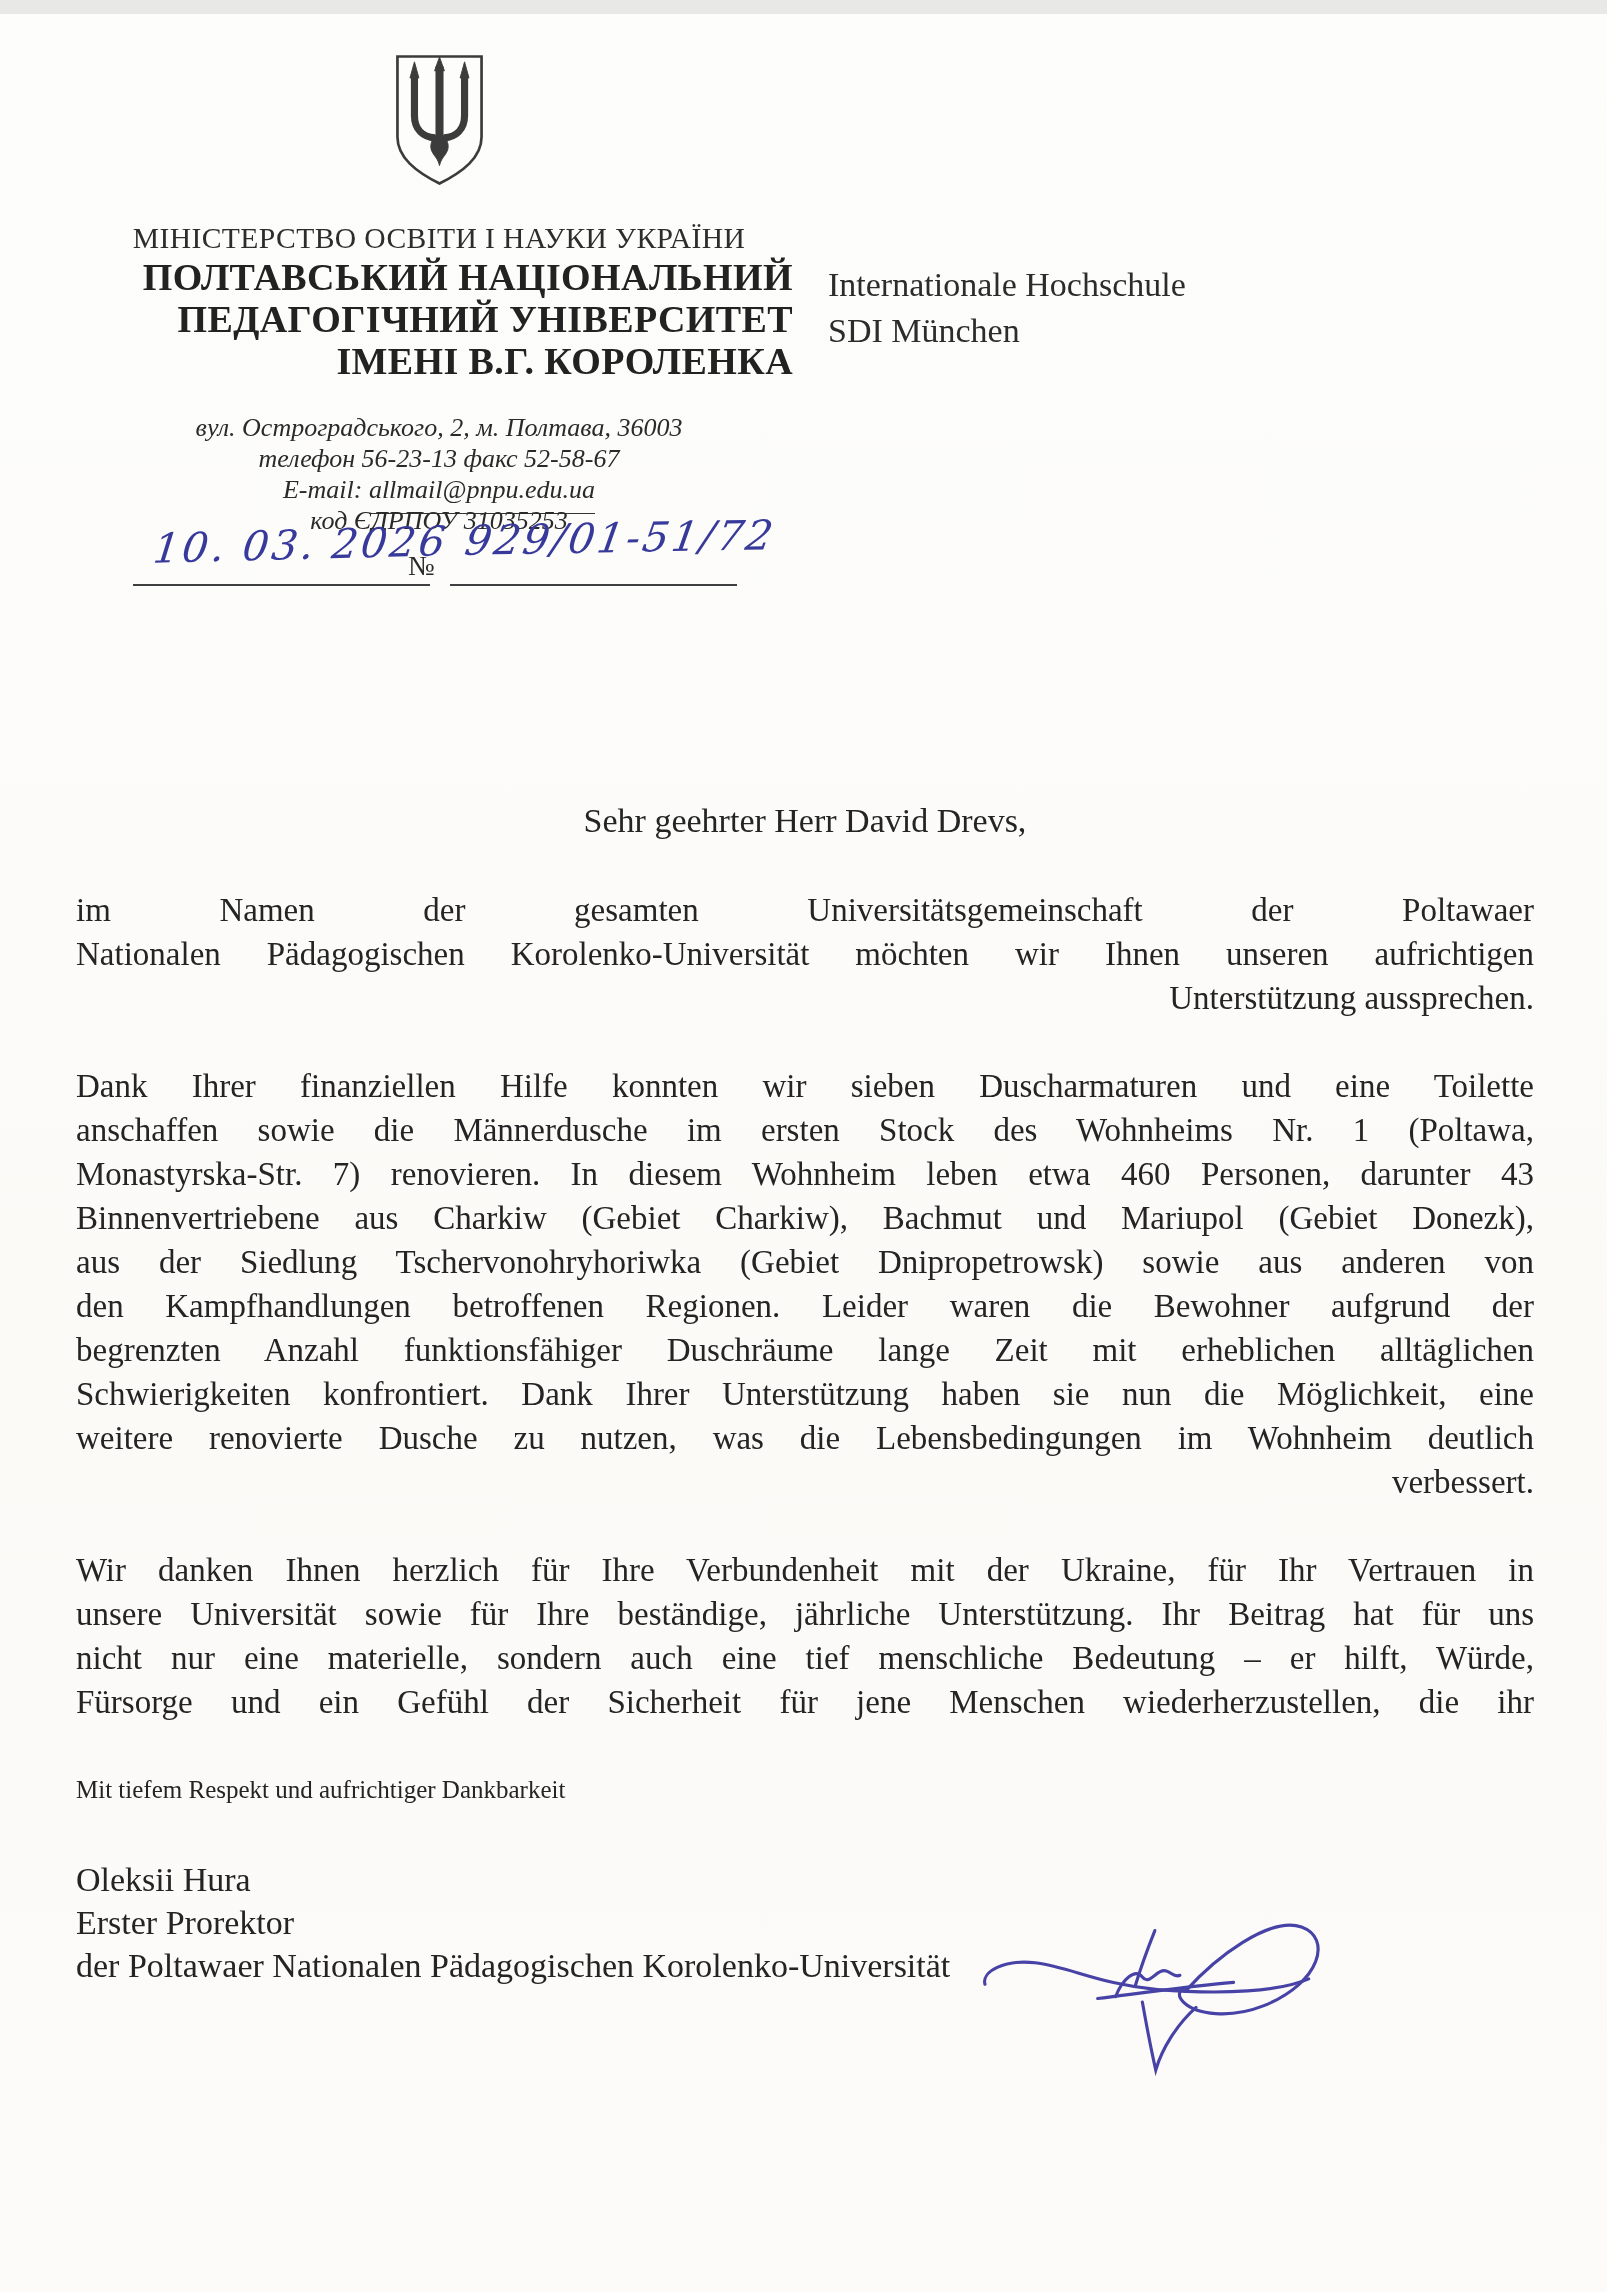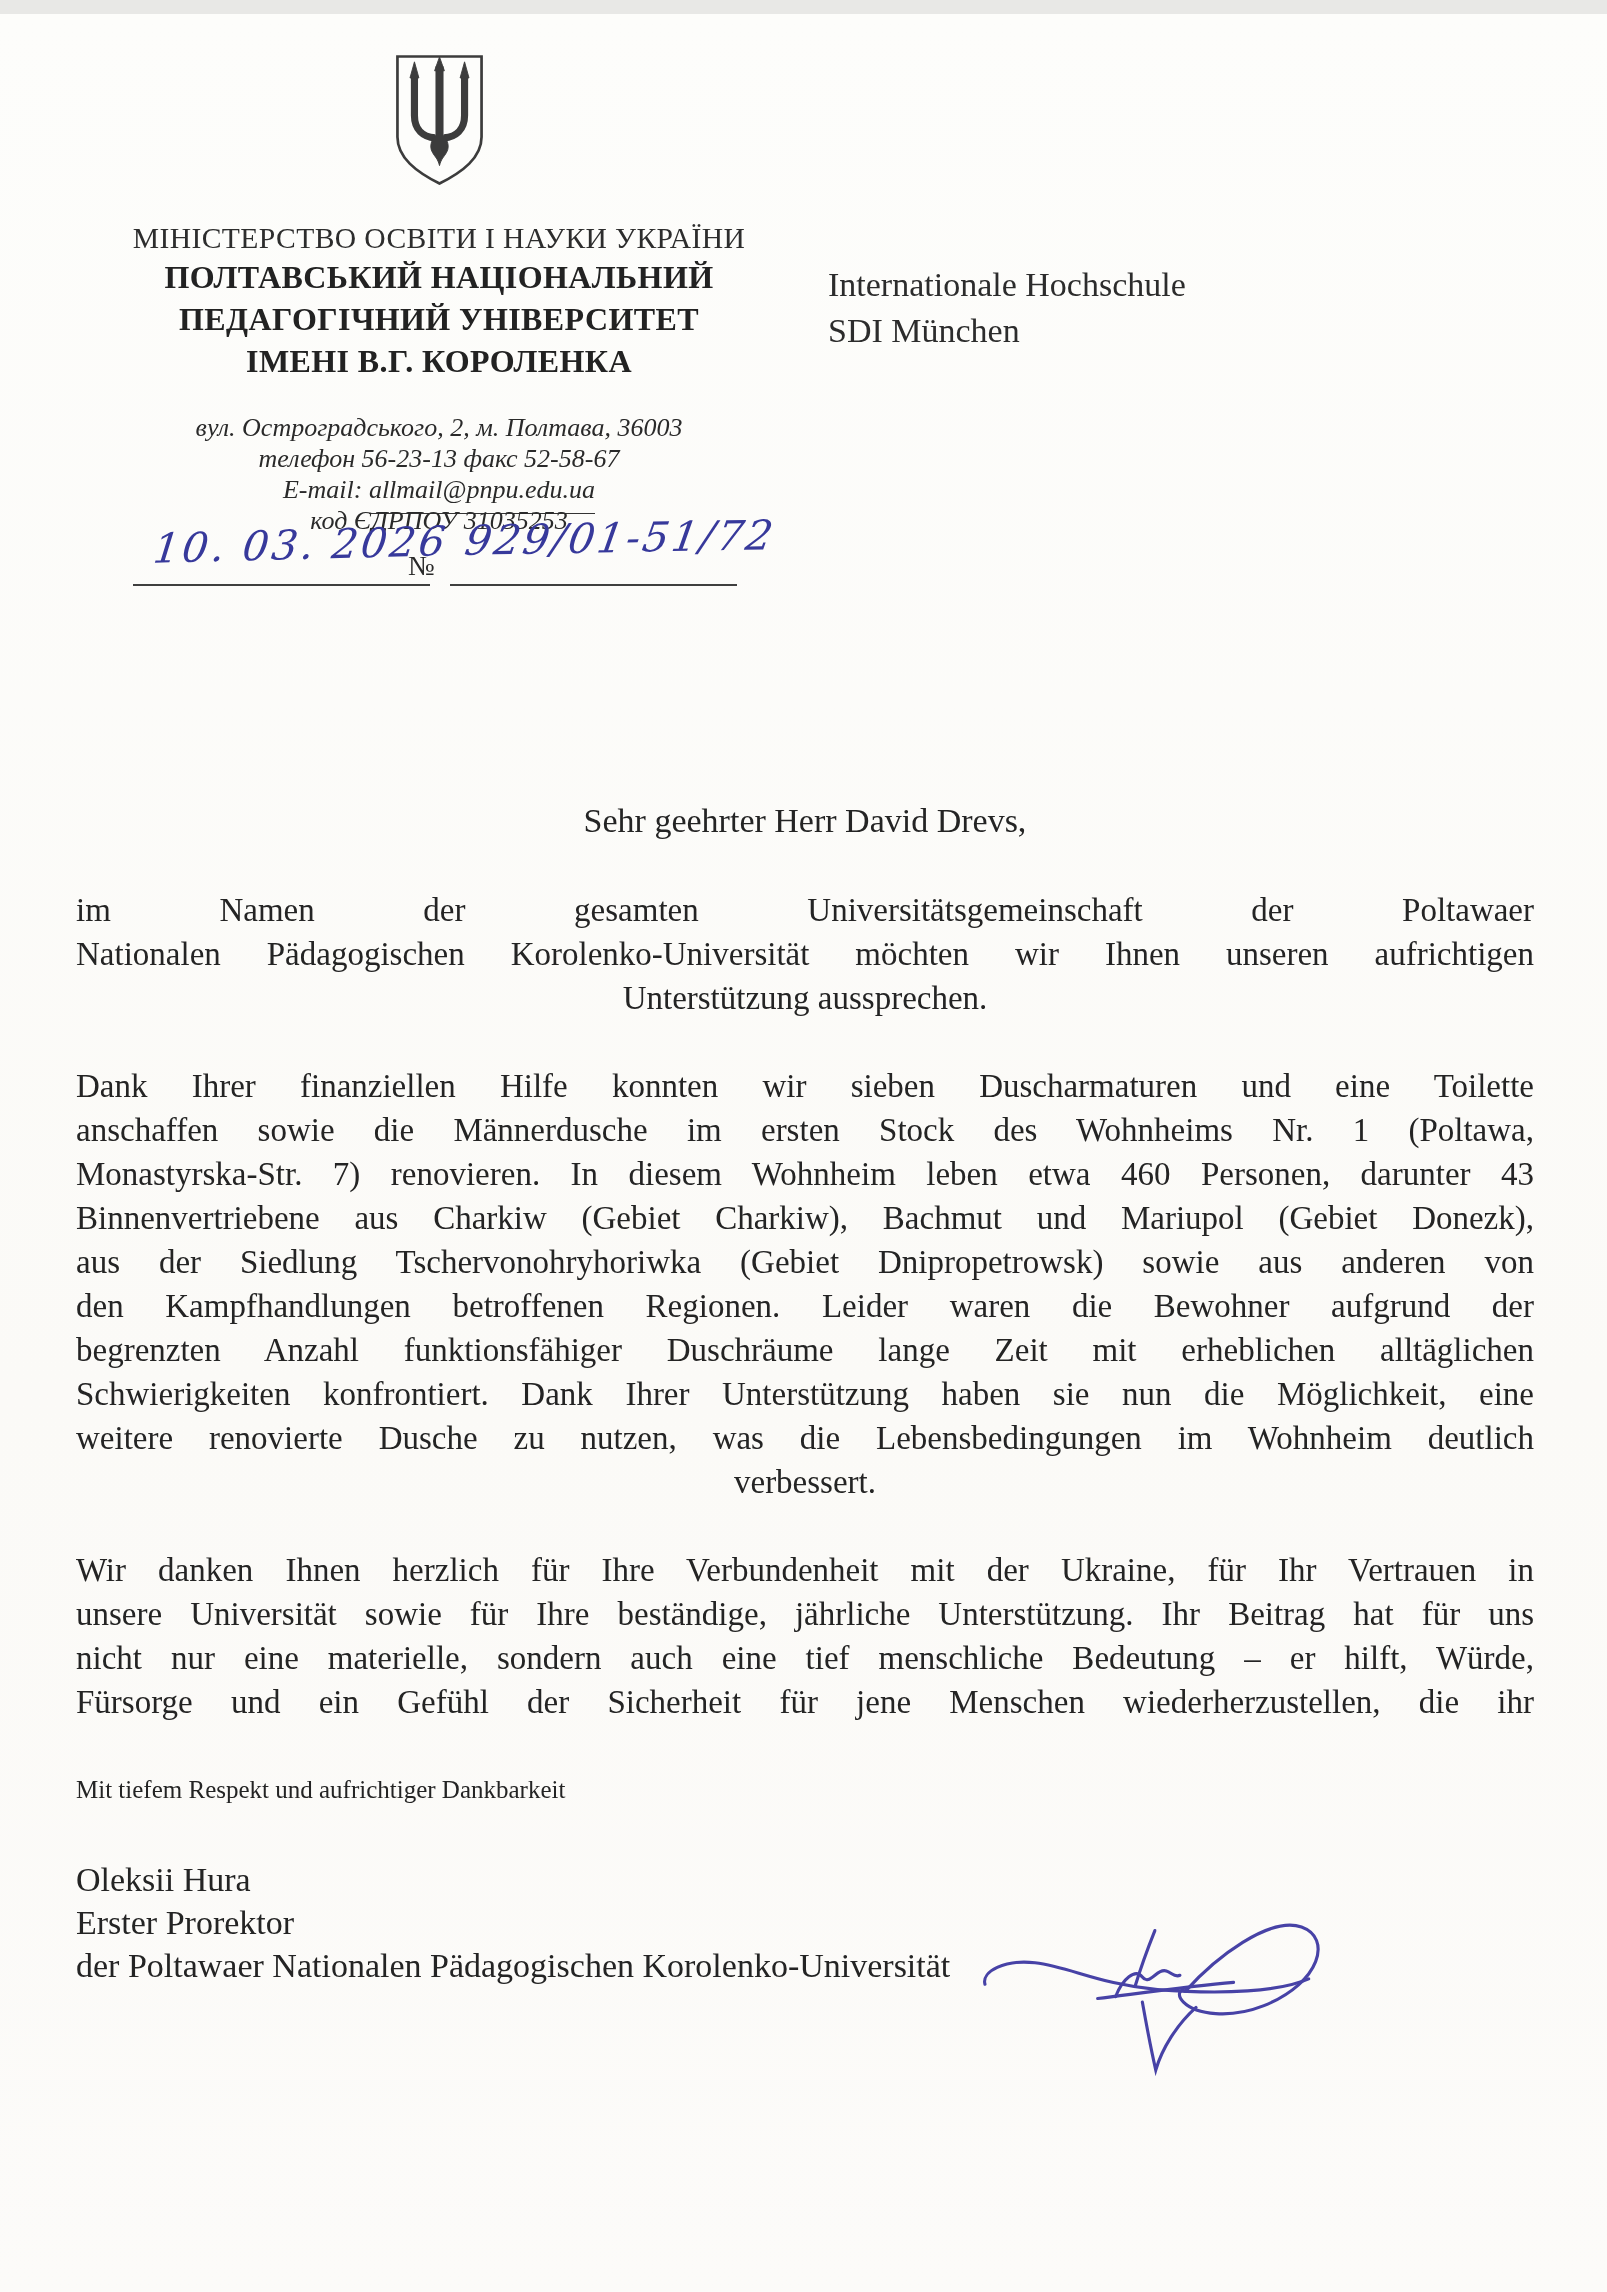--- a/index.html
+++ b/index.html
@@ -16,22 +16,23 @@
   .letterhead{
     position:absolute;left:85px;top:38px;width:708px;
     text-align:center;
   }
   .emblem-wrap{margin:0 auto 32px auto;width:95px;height:136px;}
   .ministry{
     font-size:29.6px;line-height:36px;letter-spacing:0.4px;color:#2d2d2d;
     white-space:nowrap;
   }
   .uni-line{
-    font-size:32px;line-height:42px;font-weight:bold;letter-spacing:0.4px;color:#222;
+    font-size:38px;line-height:42px;font-weight:bold;letter-spacing:0.4px;color:#222;
     white-space:nowrap;
+    text-align:right;
   }
   .addr{margin-top:30px;font-size:26px;line-height:31px;color:#2a2a2a;font-style:italic;}
   .addr .email-val{border-bottom:1.8px solid #333;padding-bottom:9px;}
   
   .recipient{
     position:absolute;left:828px;top:248px;
     font-size:34px;line-height:46px;color:#2c2c2c;
   }
   
   .hand{
@@ -66,21 +67,21 @@
   .body{
     position:absolute;left:76px;top:874px;width:1458px;
     font-size:33px;color:#242424;
   }
   .para{margin:0 0 44px 0;}
   .line{
     height:44px;line-height:44px;overflow:hidden;
     text-align:justify;
   }
   .line.just::after{content:"";display:inline-block;width:100%;height:0;vertical-align:top;}
-  .line.last{text-align:center;}
+  .line.last{text-align:right;}
   .closing{height:44px;line-height:44px;margin-bottom:46px;font-size:25px;}
   .signer div{height:43px;line-height:43px;font-size:34px;}
   
   .signature{
     position:absolute;left:965px;top:1879px;width:369px;height:186px;
   }
 </style>
 </head>
 <body>
 

